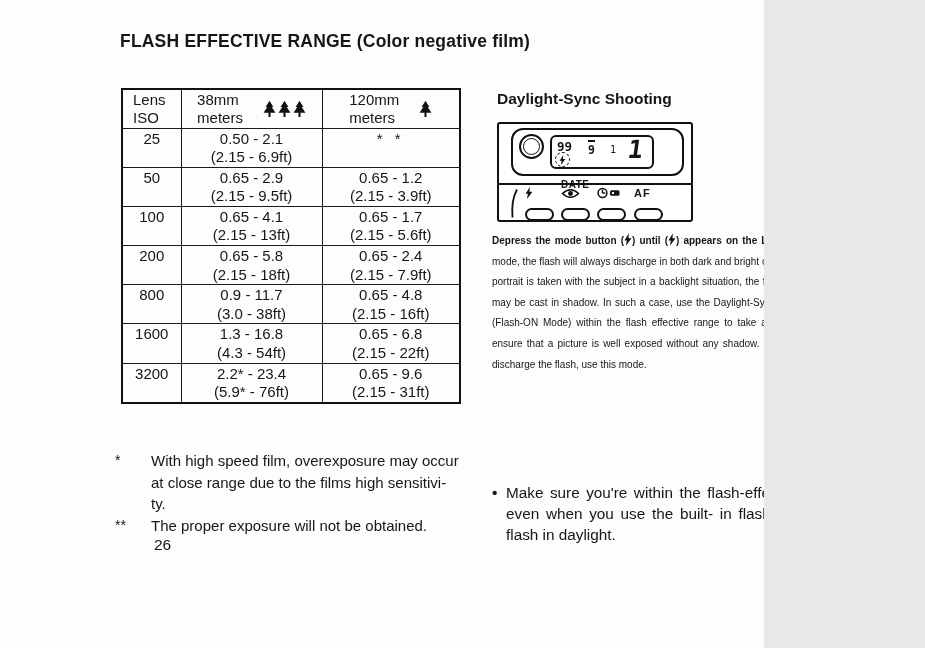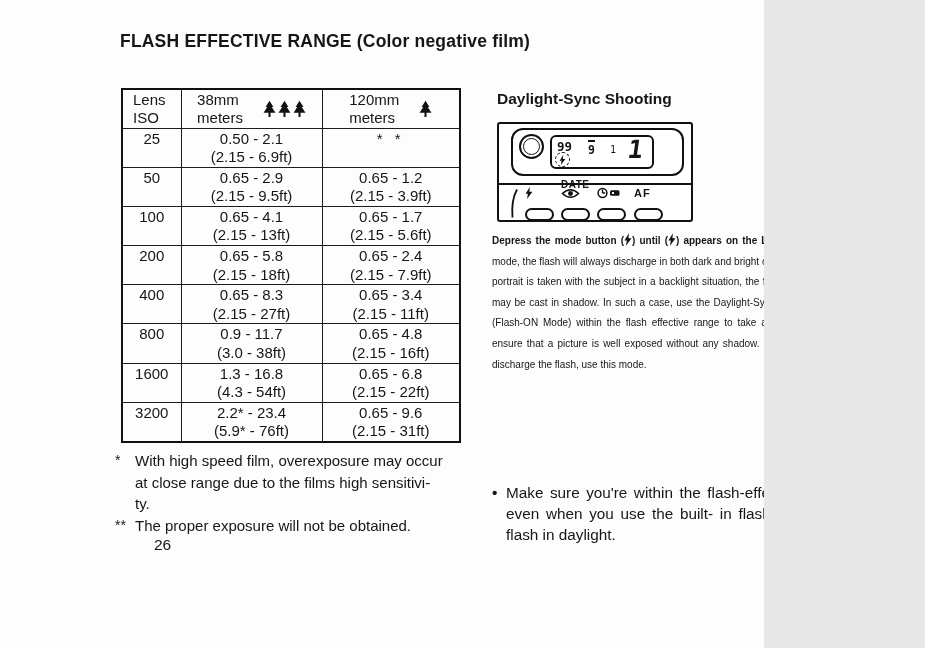--- a/index.html
+++ b/index.html
@@ -29,21 +29,21 @@
   .tree-svg { width: 13px; height: 18px; fill: #111; }
   td.iso { text-align: center; height: 39px; }
   td.rng { text-align: center; line-height: 18.6px; }
   td.rng .l1, td.rng .l2 { display: block; }
   td.single { vertical-align: middle; text-align: center; letter-spacing: 4px; padding-bottom: 4px; }
 
   
   .footnotes { position: absolute; left: 115px; top: 450px; width: 356px; font-size: 15px; line-height: 21.5px; }
   .fn { display: flex; }
   .fn-marker { width: 20px; flex: none; font-size: 14px; }
-  .fn-text span { display: block; }
+  .fn-text span { display: block; margin-left: 16px; }
 
   .page-num { position: absolute; left: 114px; top: 536px; font-size: 15.5px; margin-left: 40px; }
 
   
   .r-heading { position: absolute; left: 497px; top: 90px; font-size: 15.5px; font-weight: bold; }
 
   .diagram { position: absolute; left: 497px; top: 122px; width: 196px; height: 100px;
     border: 2px solid #111; border-radius: 3px; background: #fff; }
   .panel { position: absolute; left: 12px; top: 4px; width: 173px; height: 48px;
     border: 2px solid #111; border-radius: 12px; }
@@ -174,31 +174,20 @@
       <td class="rng">
         <span class="l1">0.65 - 5.8</span>
         <span class="l2">(2.15 - 18ft)</span>
       </td>
       <td class="rng">
         <span class="l1">0.65 - 2.4</span>
         <span class="l2">(2.15 - 7.9ft)</span>
       </td>
     </tr>
     <tr>
-      <td class="iso">400</td>
-      <td class="rng">
-        <span class="l1">0.65 - 8.3</span>
-        <span class="l2">(2.15 - 27ft)</span>
-      </td>
-      <td class="rng">
-        <span class="l1">0.65 - 3.4</span>
-        <span class="l2">(2.15 - 11ft)</span>
-      </td>
-    </tr>
-    <tr>
       <td class="iso">800</td>
       <td class="rng">
         <span class="l1">0.9 - 11.7</span>
         <span class="l2">(3.0 - 38ft)</span>
       </td>
       <td class="rng">
         <span class="l1">0.65 - 4.8</span>
         <span class="l2">(2.15 - 16ft)</span>
       </td>
     </tr>

